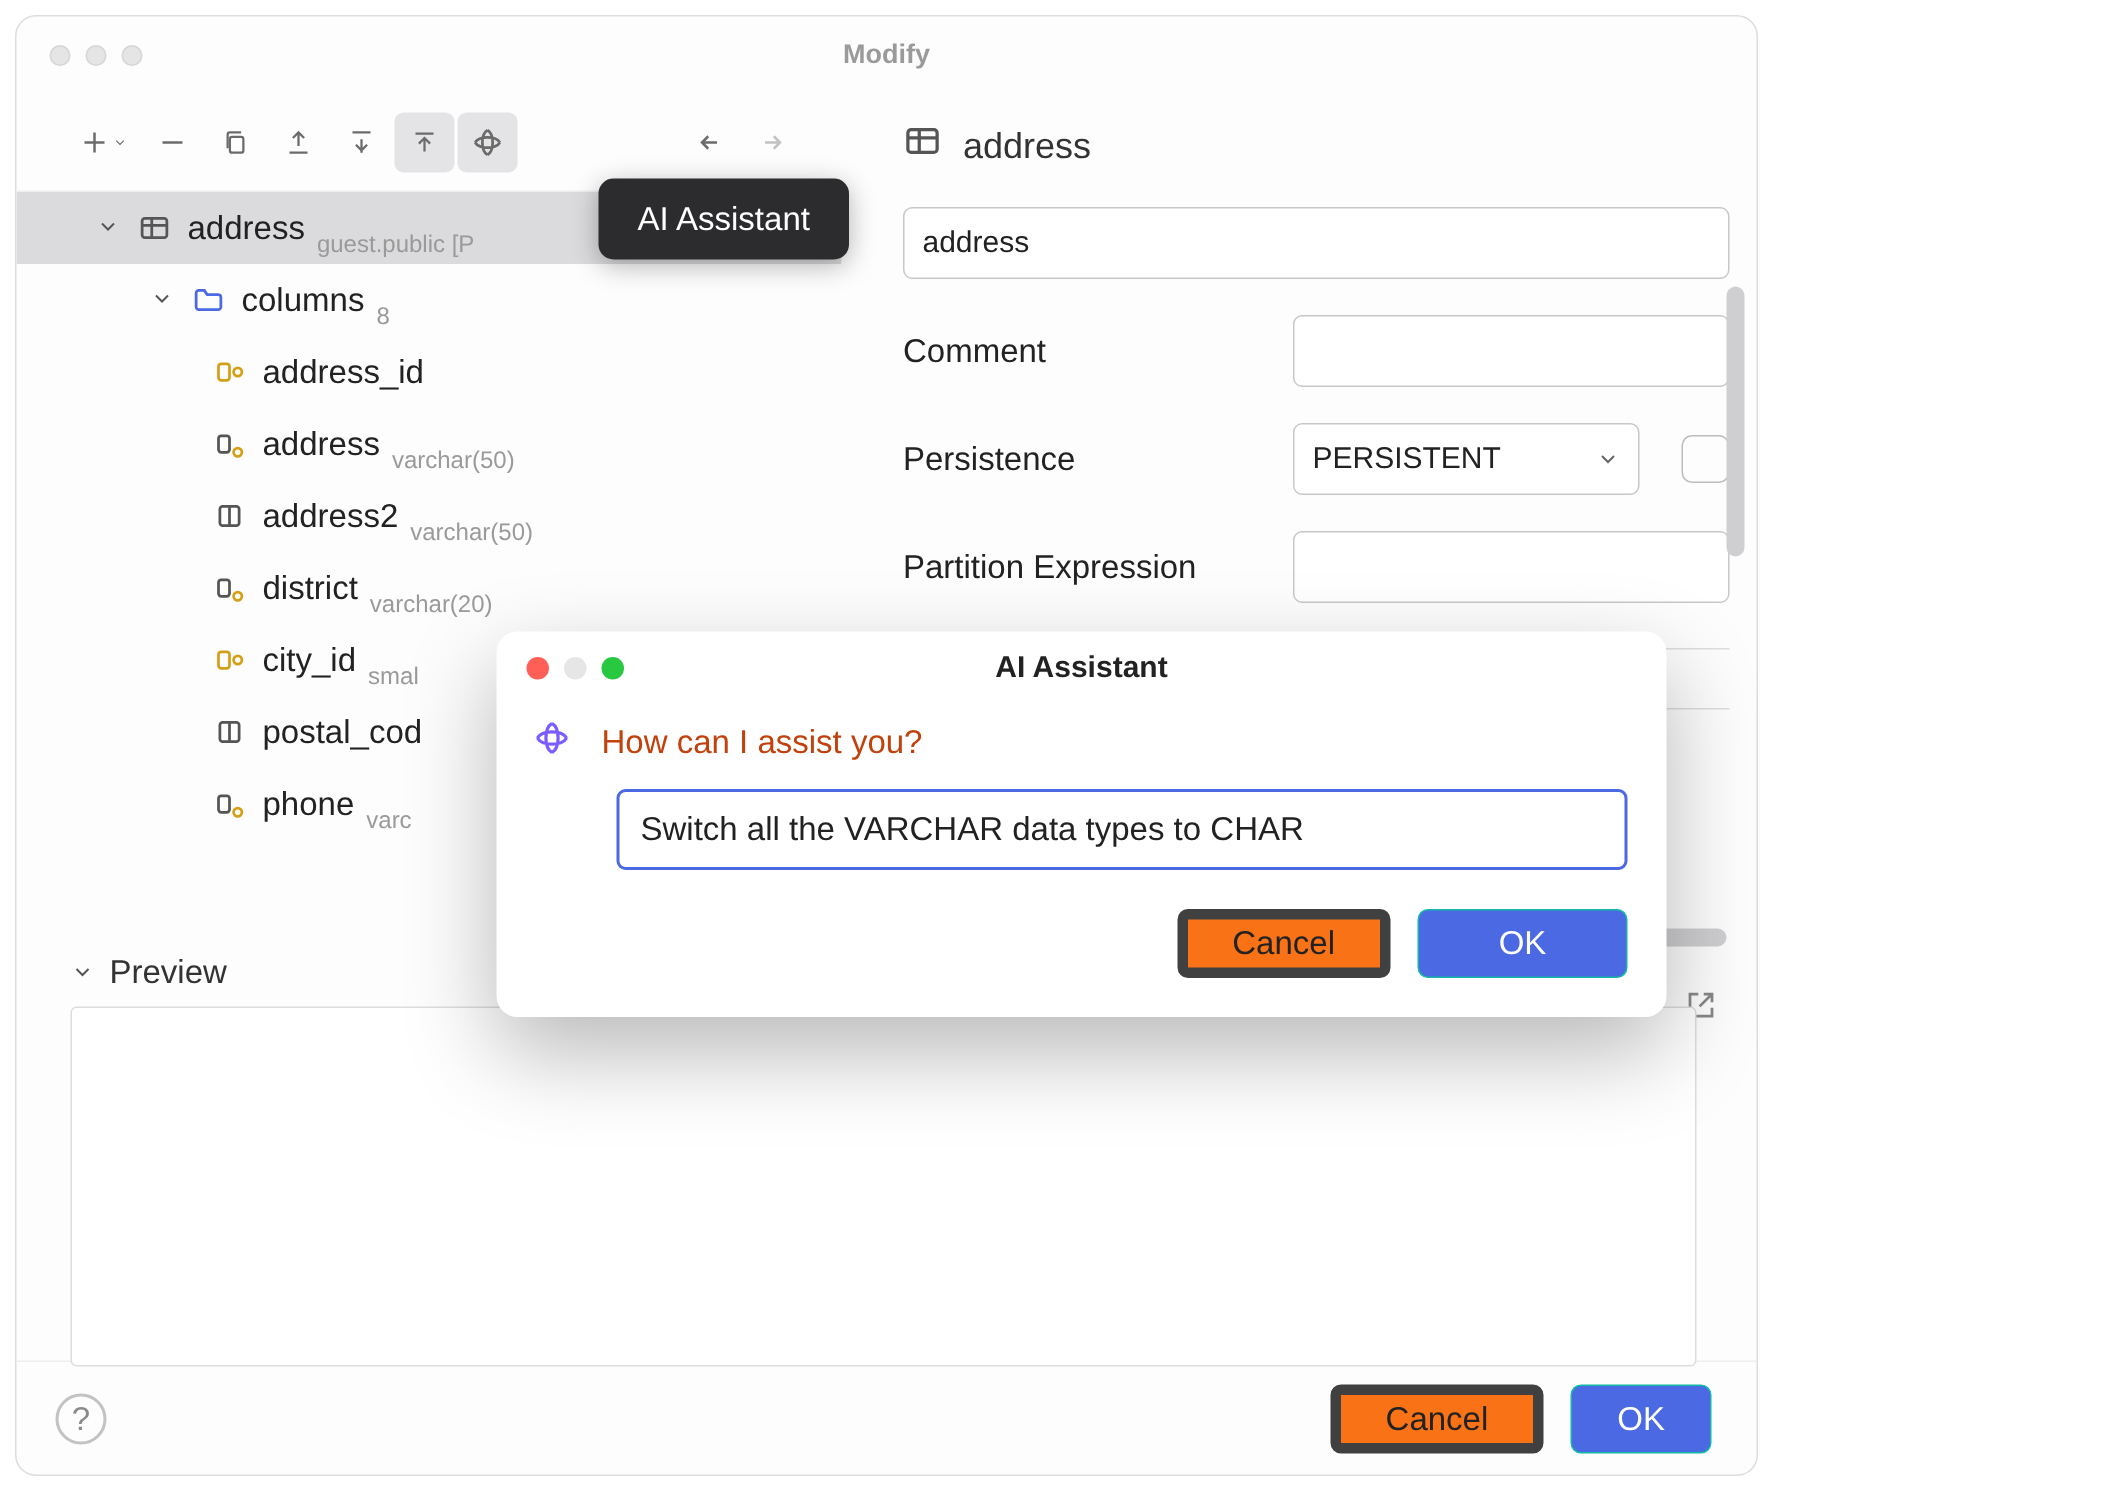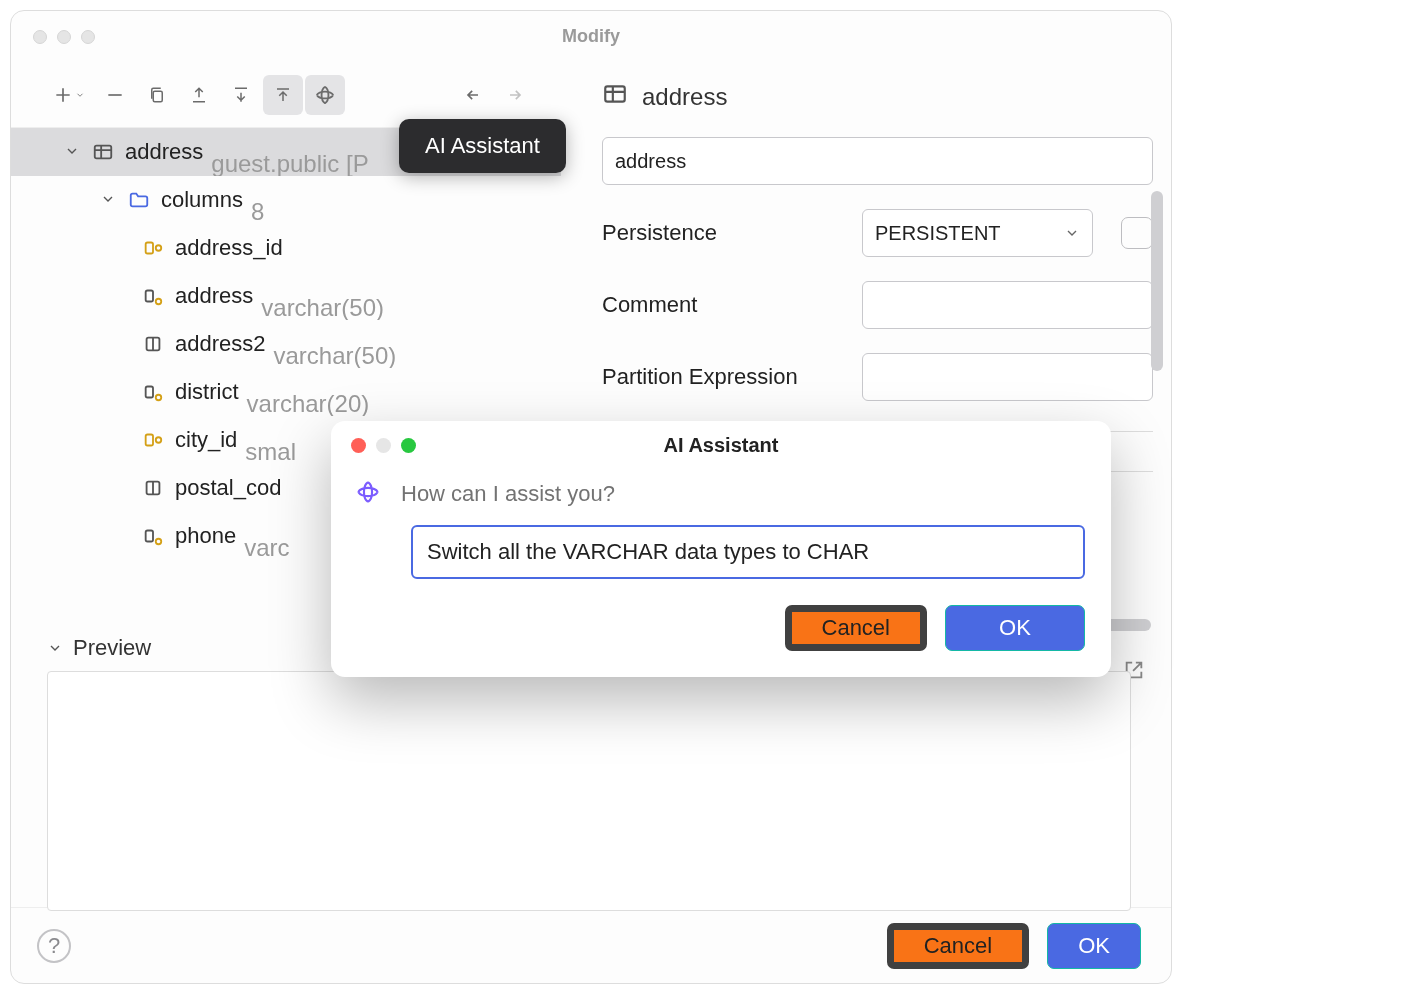--- a/index.html
+++ b/index.html
@@ -86,21 +86,21 @@
     color: #222;
     white-space: nowrap;
     overflow: hidden;
   }
   .tree-row.selected { background: #dbdbdd; }
   .tree-row .chev {
     width: 34px; text-align: center; color: #666;
   }
   .tree-row .chev svg { stroke: #555; }
   .tree-row .tname { color: #222; margin-right: 8px; }
-  .tree-row .tmeta { color: #9a9a9a; font-size: 24px; margin-top: 23px; }
+  .tree-row .tmeta { color: #9a9a9a; font-size: 16px; margin-top: 23px; }
   .tree-row .ticon {
     width: 28px; margin-right: 8px; display: flex; align-items: center; justify-content: center;
   }
   .indent1 { padding-left: 44px; }
   .indent2 { padding-left: 80px; }
   .indent3 { padding-left: 128px; }
 
   .preview-section {
     padding: 10px 12px 12px 24px;
   }
@@ -202,21 +202,21 @@
   .dot.green { background: #28c840; }
   .ai-title {
     position: absolute; left: 0; right: 0; text-align: center;
     font-size: 20px; font-weight: 600; color: #222;
     pointer-events: none;
   }
   .ai-body {
     padding: 10px 26px 6px 24px;
   }
   .ai-prompt-row { display: flex; align-items: center; gap: 20px; margin-bottom: 16px; }
-  .ai-prompt { font-size: 22px; color: #737373; }
+  .ai-prompt { font-size: 22px; color: #c2410c; }
   .ai-input {
     width: 100%; margin-left: 56px; margin-bottom: 20px;
     height: 54px;
     border: 2px solid #4a69e2; border-radius: 6px;
     padding: 8px 14px; font-size: 22px; color: #222;
     outline: none;
     box-sizing: border-box;
     width: calc(100% - 56px);
   }
   .ai-actions {
@@ -436,32 +436,32 @@
               <path d="M3 10h18M10 5v14"></path>
             </svg>
         </span>
         <span>address</span>
       </div>
 
       <div class="form-row">
         <input type="text" value="address" style="">
       </div>
       <div class="form-row">
+        <div class="label">Comment</div>
+        <input type="text" value="" style="">
+      </div>
+      <div class="form-row">
         <div class="label">Persistence</div>
         <div class="select">
           <span>PERSISTENT</span>
           <svg width="16" height="16" viewBox="0 0 24 24" fill="none" stroke="#666" stroke-width="2">
               <path d="M6 9l6 6 6-6"></path>
             </svg>
         </div>
         <div class="checkbox"></div>
-      </div>
-      <div class="form-row">
-        <div class="label">Comment</div>
-        <input type="text" value="" style="">
       </div>
       <div class="form-row">
         <div class="label">Partition Expression</div>
         <input type="text" value="" style="">
       </div>
       <div style="border-top:1px solid #ddd; margin-top:6px; height:40px;"></div>
       <div style="border-top:1px solid #ddd; height:40px;"></div>
 
       <div class="vscroll"></div>
     </div>

